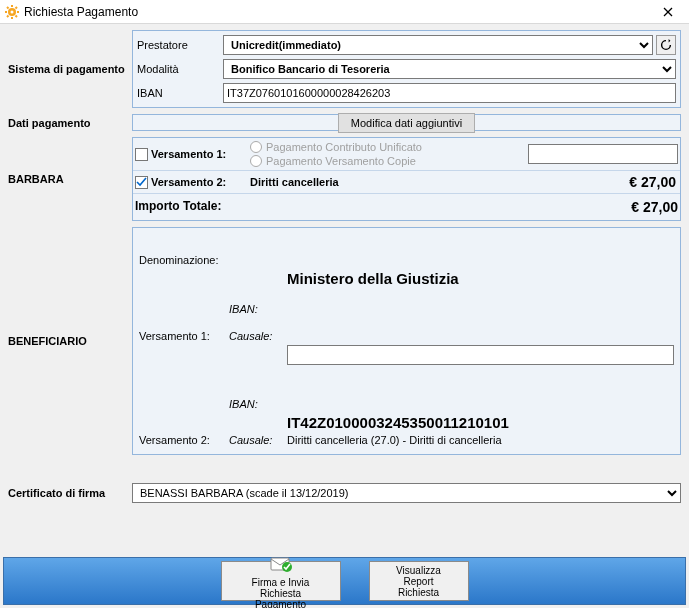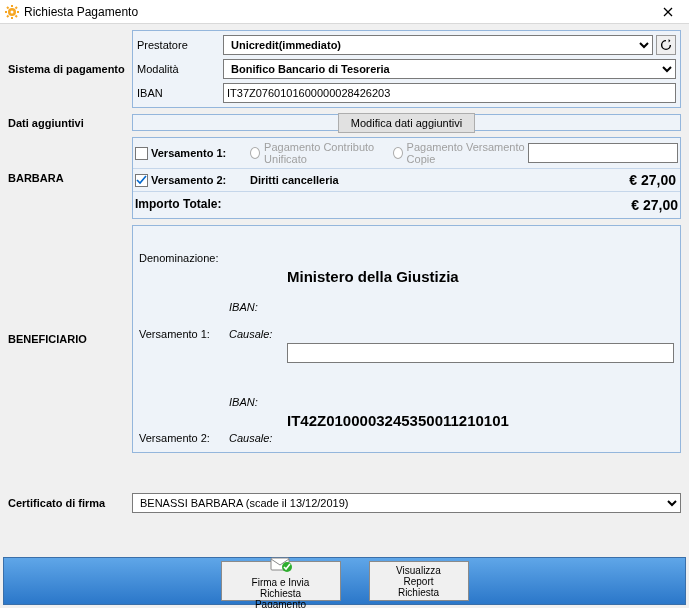--- a/index.html
+++ b/index.html
@@ -132,21 +132,21 @@
   .imp-check-label {
     width: 115px;
     font-weight: bold;
     display: flex;
     align-items: center;
     gap: 3px;
   }
   .imp-mid {
     flex: 1;
     display: flex;
-    flex-direction: row;
+    flex-direction: column;
     gap: 2px;
   }
   .radio-row {
     display: flex;
     align-items: center;
     gap: 4px;
     color: #a0a0a0;
   }
   .imp-amount-box {
     width: 150px;
@@ -312,21 +312,21 @@
       <div class="sys-row">
         <div class="sys-label">IBAN</div>
         <div class="sys-input-area">
           <input class="txt" style="flex: 1 1 0%;" value="IT37Z0760101600000028426203">
         </div>
       </div>
     </div>
   </div>
 
   <div class="row">
-    <div class="label-col">Dati aggiuntivi</div>
+    <div class="label-col">Dati pagamento</div>
     <div class="panel panel-center">
       <button class="win-btn">Modifica dati aggiuntivi</button>
     </div>
   </div>
 
   <div class="row">
     <div class="label-col">BARBARA</div>
     <div class="panel" style="padding:0">
       <div class="imp-row">
         <div class="imp-check-label">
@@ -387,28 +387,29 @@
         <input class="ben-input" value="" style="">
 
         <div style="grid-column:1/4;height:6px"></div>
 
         <div></div>
         <div class="ben-sublabel">IBAN:</div>
         <div class="ben-val-bold">IT42Z0100003245350011210101</div>
 
         <div class="ben-label">Versamento 2:</div>
         <div class="ben-sublabel">Causale:</div>
+        <div class="ben-val">Diritti cancelleria (27.0) - Diritti di cancelleria</div>
 
         <div></div>
           <div></div>
       </div>
     </div>
   </div>
 
-  <div class="row" style="margin-top:40px">
+  <div class="row" style="margin-top:28px">
     <div class="label-col">Certificato di firma</div>
     <select class="cert-combo" style="flex:1">
       <option>BENASSI BARBARA (scade il 13/12/2019)</option>
     </select>
   </div>
 
 </div>
 
 <div class="bottombar">
   <div class="action-btn">

